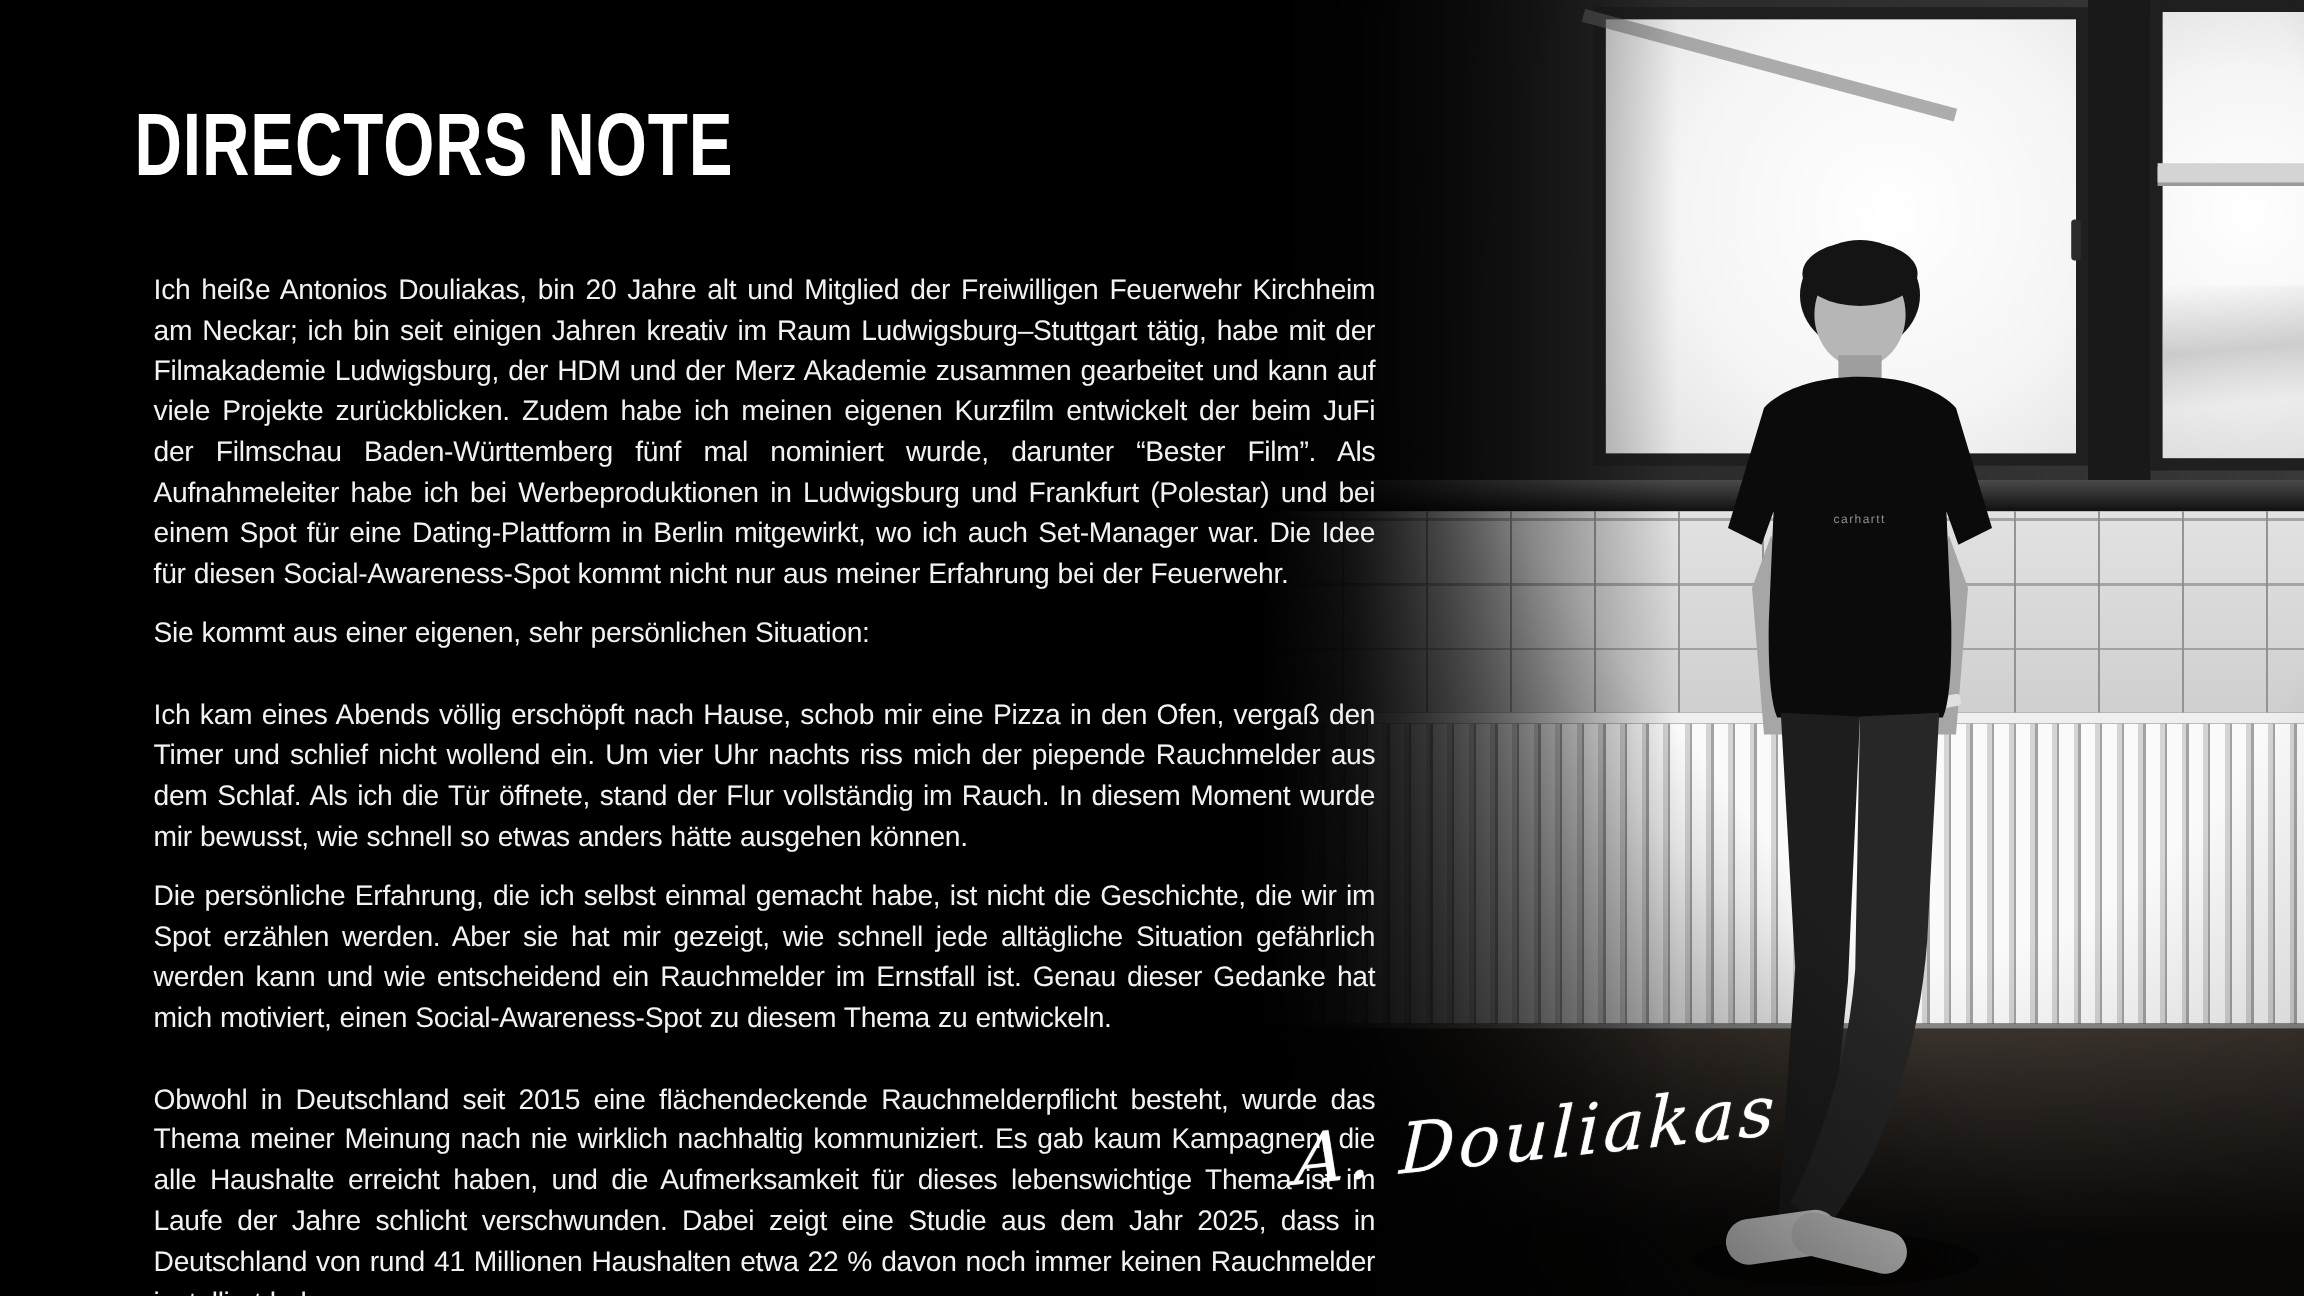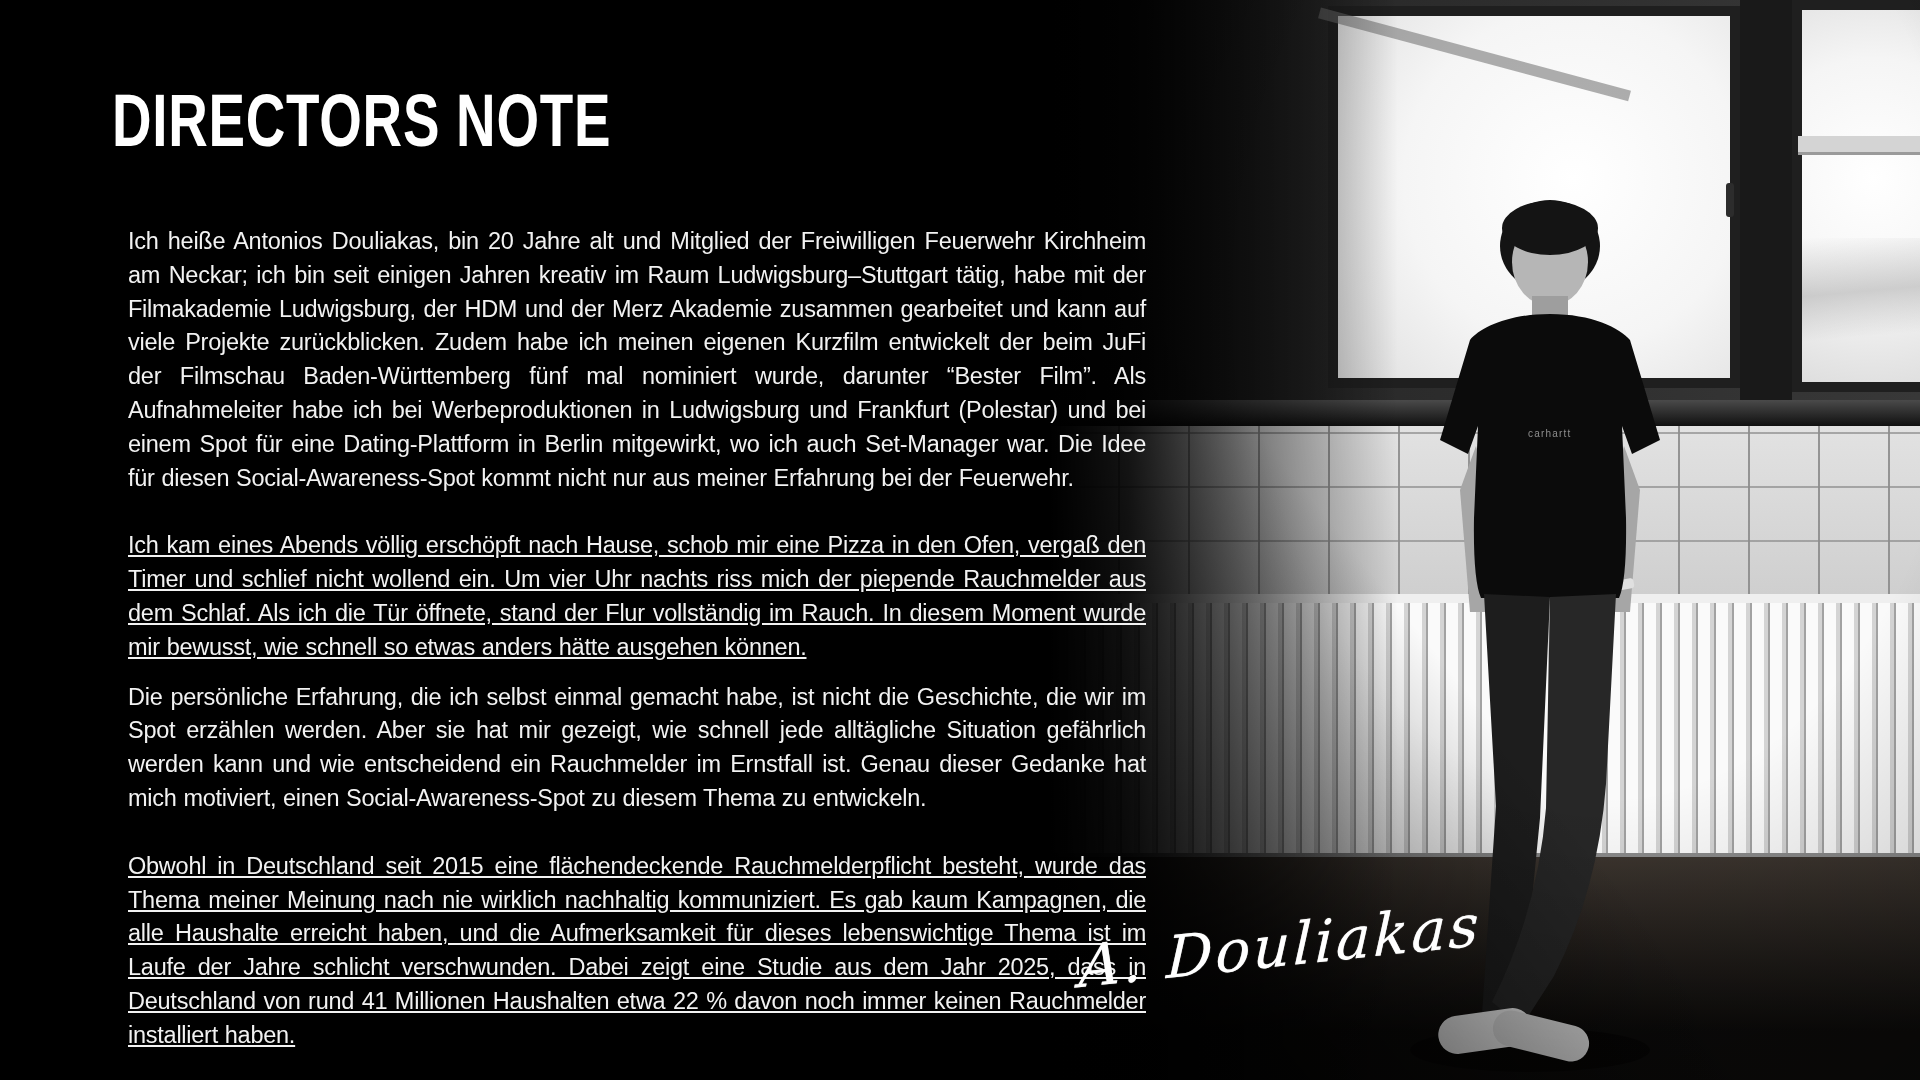--- a/index.html
+++ b/index.html
@@ -29,21 +29,21 @@
   }
   .para {
     color: #f2f2f2;
     font-size: 23.5px;
     line-height: 33.8px;
     text-align: justify;
     margin: 16px;
     letter-spacing: -0.25px;
     word-spacing: 0.5px;
   }
-  .para.gap { margin-top: 34px; text-decoration: underline; }
+  .para.gap { margin-top: 34px; }
 
   
   .photo {
     position: absolute; right: 0; top: 0; width: 870px; height: 1080px;
     z-index: 1; background: #101010; overflow: hidden;
   }
   .window-wall {
     position: absolute; left: 0; top: 0; width: 100%; height: 420px;
     background: linear-gradient(to right, #0a0a0a, #2b2b2b 40%, #383838);
   }
@@ -121,20 +121,21 @@
   }
 </style>
 </head>
 <body>
 
 <div class="stage">
 
   <section class="text-col">
     <h1 class="title">DIRECTORS NOTE</h1>
     <p class="para">Ich heiße Antonios Douliakas, bin 20 Jahre alt und Mitglied der Freiwilligen Feuerwehr Kirchheim am Neckar; ich bin seit einigen Jahren kreativ im Raum Ludwigsburg–Stuttgart tätig, habe mit der Filmakademie Ludwigsburg, der HDM und der Merz Akademie zusammen gearbeitet und kann auf viele Projekte zurückblicken. Zudem habe ich meinen eigenen Kurzfilm entwickelt der beim JuFi der Filmschau Baden-Württemberg fünf mal nominiert wurde, darunter “Bester Film”. Als Aufnahmeleiter habe ich bei Werbeproduktionen in Ludwigsburg und Frankfurt (Polestar) und bei einem Spot für eine Dating-Plattform in Berlin mitgewirkt, wo ich auch Set-Manager war. Die Idee für diesen Social-Awareness-Spot kommt nicht nur aus meiner Erfahrung bei der Feuerwehr.</p>
+    <p class="para">Sie kommt aus einer eigenen, sehr persönlichen Situation:</p>
     <p class="para gap">Ich kam eines Abends völlig erschöpft nach Hause, schob mir eine Pizza in den Ofen, vergaß den Timer und schlief nicht wollend ein. Um vier Uhr nachts riss mich der piepende Rauchmelder aus dem Schlaf. Als ich die Tür öffnete, stand der Flur vollständig im Rauch. In diesem Moment wurde mir bewusst, wie schnell so etwas anders hätte ausgehen können.</p>
     <p class="para">Die persönliche Erfahrung, die ich selbst einmal gemacht habe, ist nicht die Geschichte, die wir im Spot erzählen werden. Aber sie hat mir gezeigt, wie schnell jede alltägliche Situation gefährlich werden kann und wie entscheidend ein Rauchmelder im Ernstfall ist. Genau dieser Gedanke hat mich motiviert, einen Social-Awareness-Spot zu diesem Thema zu entwickeln.</p>
     <p class="para gap">Obwohl in Deutschland seit 2015 eine flächendeckende Rauchmelderpflicht besteht, wurde das Thema meiner Meinung nach nie wirklich nachhaltig kommuniziert. Es gab kaum Kampagnen, die alle Haushalte erreicht haben, und die Aufmerksamkeit für dieses lebenswichtige Thema ist im Laufe der Jahre schlicht verschwunden. Dabei zeigt eine Studie aus dem Jahr 2025, dass in Deutschland von rund 41 Millionen Haushalten etwa 22 % davon noch immer keinen Rauchmelder installiert haben.</p>
   </section>
 
   <aside class="photo" role="img" aria-label="Black-and-white portrait of the director leaning against a white radiator in front of bright industrial windows">
     <div class="window-wall"></div>
     <div class="pane pane-left"></div>
     <div class="mullion"></div>
     <div class="pane pane-right"></div>

